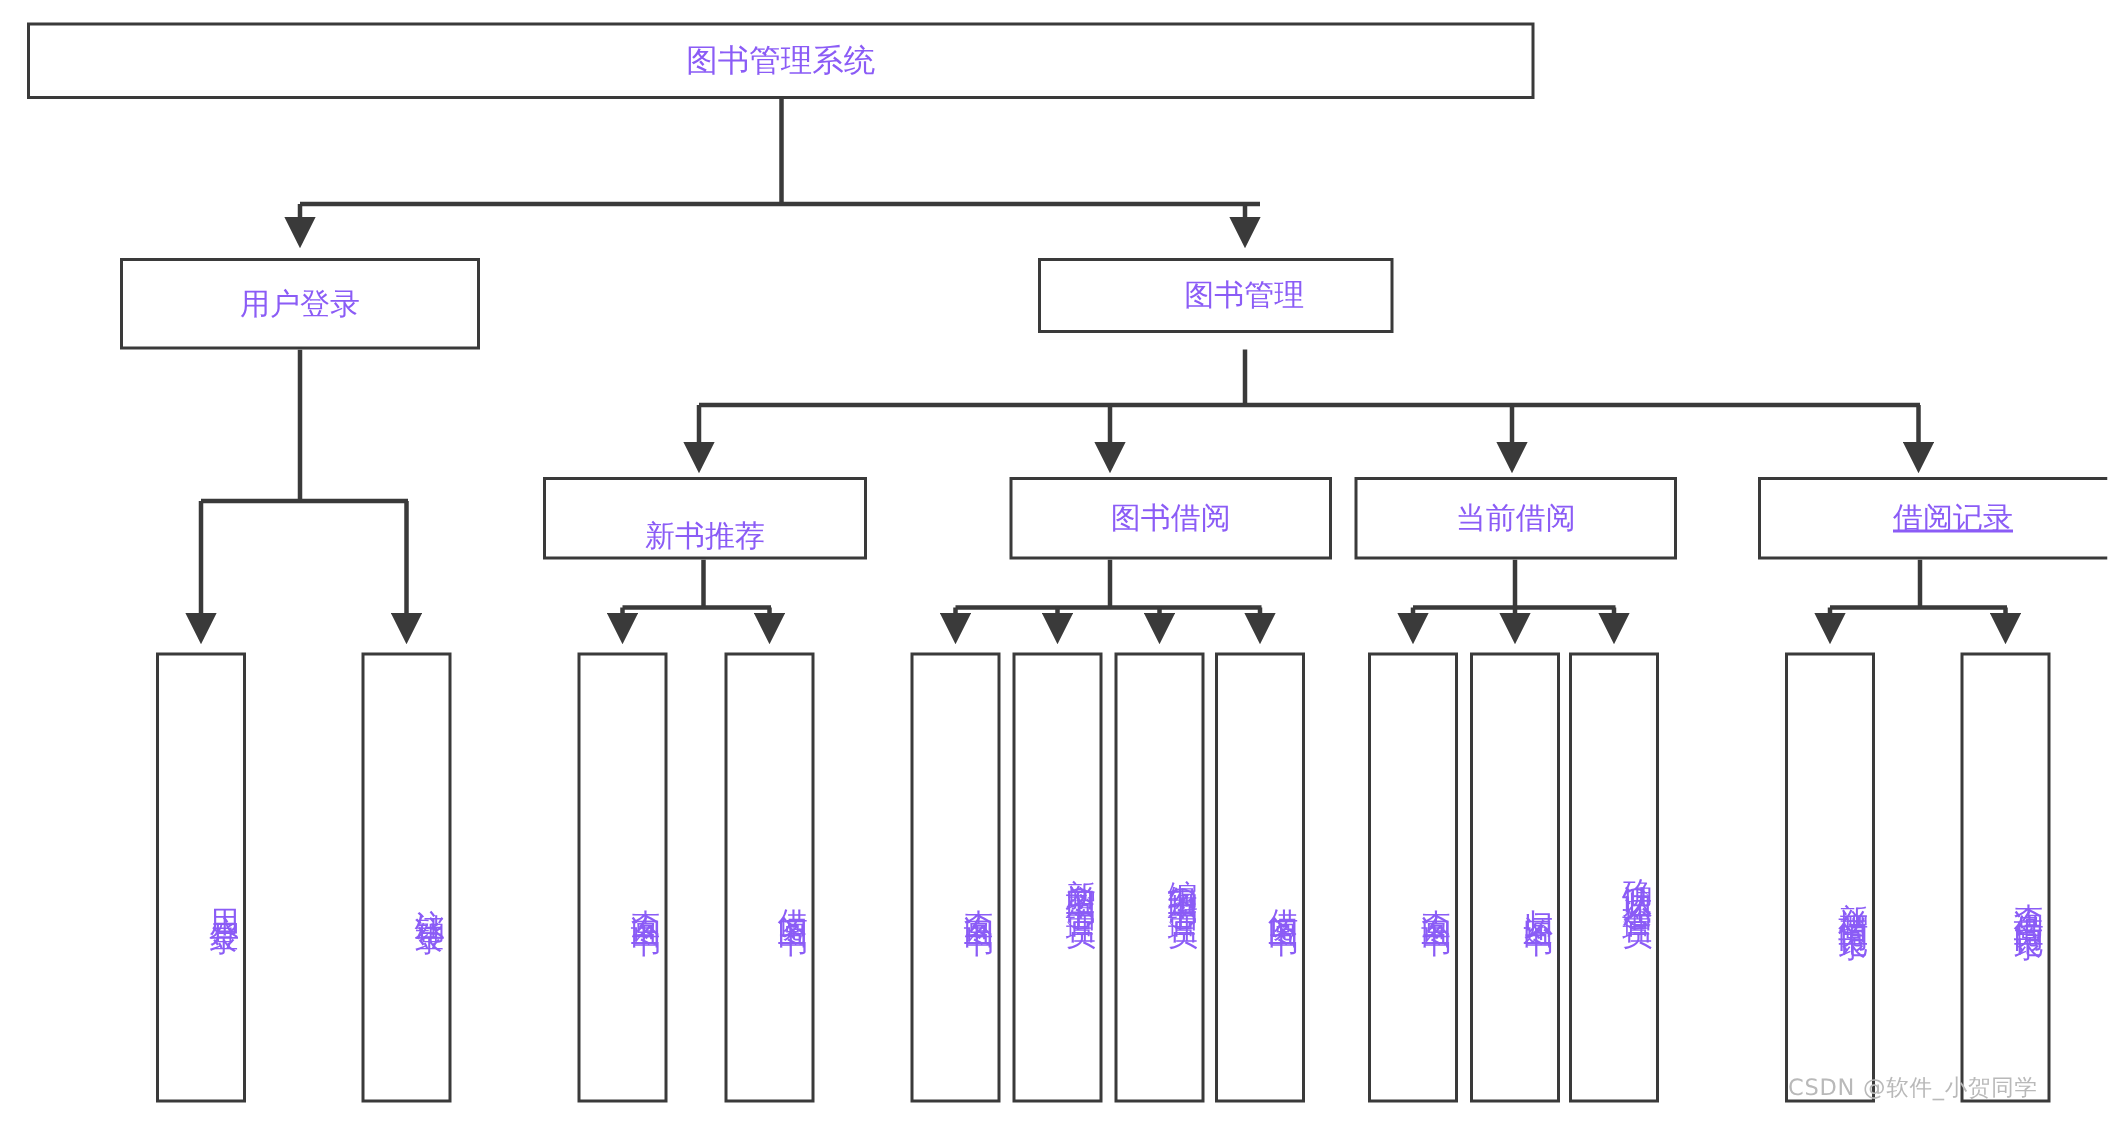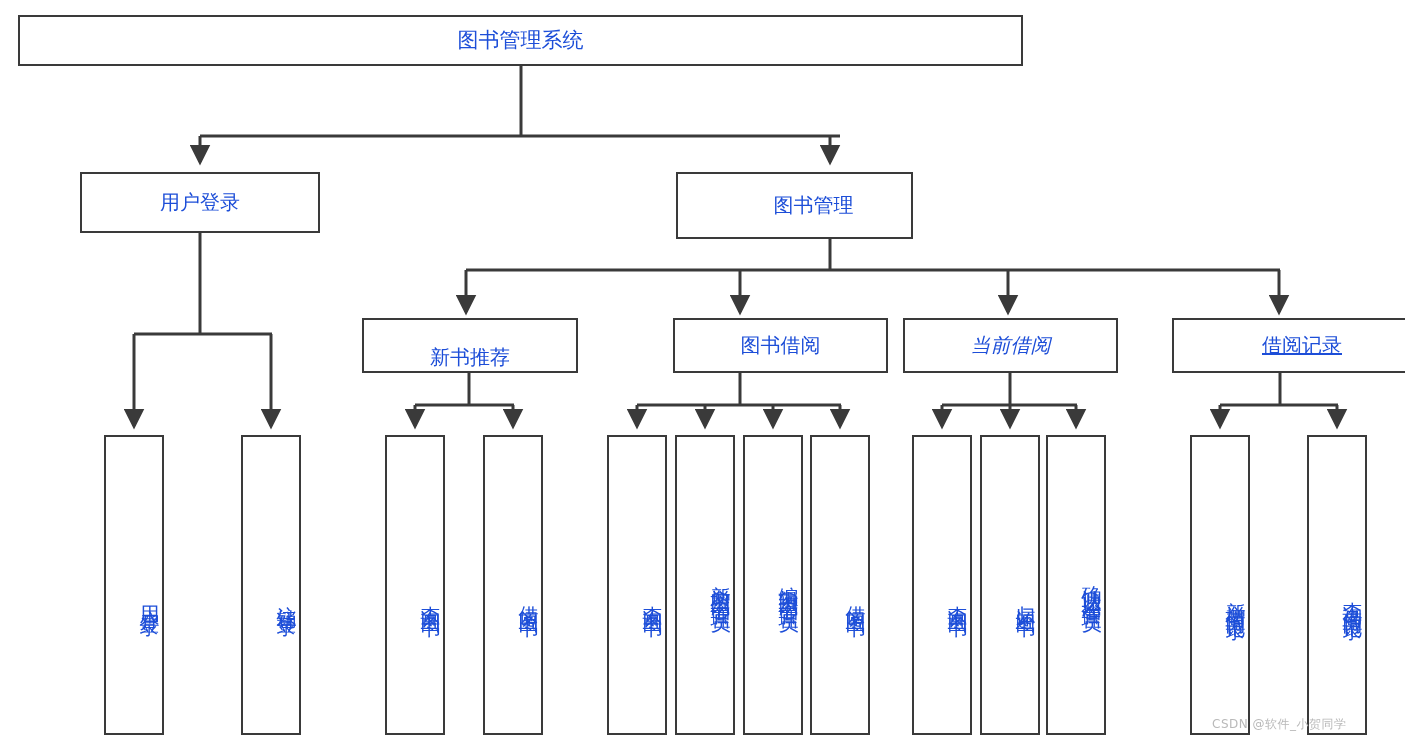--- a/index.html
+++ b/index.html
@@ -27,21 +27,21 @@
     pointer-events: none;
   }
   .node {
     position: absolute;
     box-sizing: border-box;
     background: #ffffff;
     border: 2px solid #3a3a3a;
     display: flex;
     align-items: center;
     justify-content: center;
-    color: #1d4ed8;
+    color: #8b5cf6;
     line-height: 1.28;
     text-align: center;
   }
   .node.root {
     font-size: 21px;
   }
   .node.level1 {
     font-size: 20px;
   }
   .node.level2 {
@@ -56,25 +56,24 @@
     padding-top: 26px;
     letter-spacing: 4px;
   }
   .node.leaf .lbl {
     writing-mode: vertical-rl;
     text-orientation: upright;
     display: block;
   }
   .watermark {
     position: absolute;
-    font-size: 12px;
+    font-size: 15px;
     color: #b9b9b9;
     white-space: nowrap;
     letter-spacing: 0.5px;
-    padding-left: 20px;
   }
 </style>
 </head>
 <body>
 
 <div id="canvas">
 
   <svg id="wires" viewBox="0 0 1405 747" xmlns="http://www.w3.org/2000/svg">
     <defs>
       <marker id="arrow" viewBox="0 0 12 12" refX="10" refY="6" markerWidth="7" markerHeight="7" orient="auto-start-reverse">
@@ -126,33 +125,33 @@
   </svg>
 
   <div class="node root" style="left:18px; top:15px; width:1005px; height:51px;">
     <span class="lbl">图书管理系统</span>
   </div>
 
   <div class="node level1" style="left:80px; top:172px; width:240px; height:61px;">
     <span class="lbl">用户登录</span>
   </div>
 
-  <div class="node level1" style="left:676px; top:172px; width:237px; height:67px;padding-left:38px;">
+  <div class="node level1" style="left:692px; top:172px; width:237px; height:50px;padding-left:38px;">
     <span class="lbl">图书管理</span>
   </div>
 
   <div class="node level2" style="left:362px; top:318px; width:216px; height:55px;align-items:flex-end;">
     <span class="lbl">新书推荐</span>
   </div>
 
   <div class="node level2" style="left:633px; top:318px; width:215px; height:55px;margin-left:40px;">
     <span class="lbl">图书借阅</span>
   </div>
 
-  <div class="node level2" style="left:903px; top:318px; width:215px; height:55px;font-style:italic;">
+  <div class="node level2" style="left:903px; top:318px; width:215px; height:55px;">
     <span class="lbl">当前借阅</span>
   </div>
 
   <div class="node level2" style="left:1172px; top:318px; width:260px; height:55px;text-decoration:underline;">
     <span class="lbl">借阅记录</span>
   </div>
 
   <div class="node leaf" style="left:104px; top:435px; width:60px; height:300px;">
     <span class="lbl">用户登录</span>
   </div>

